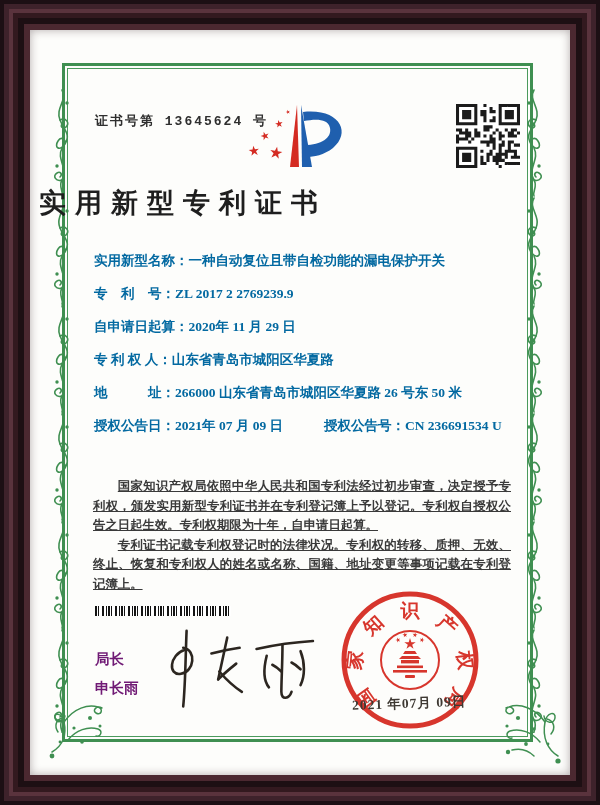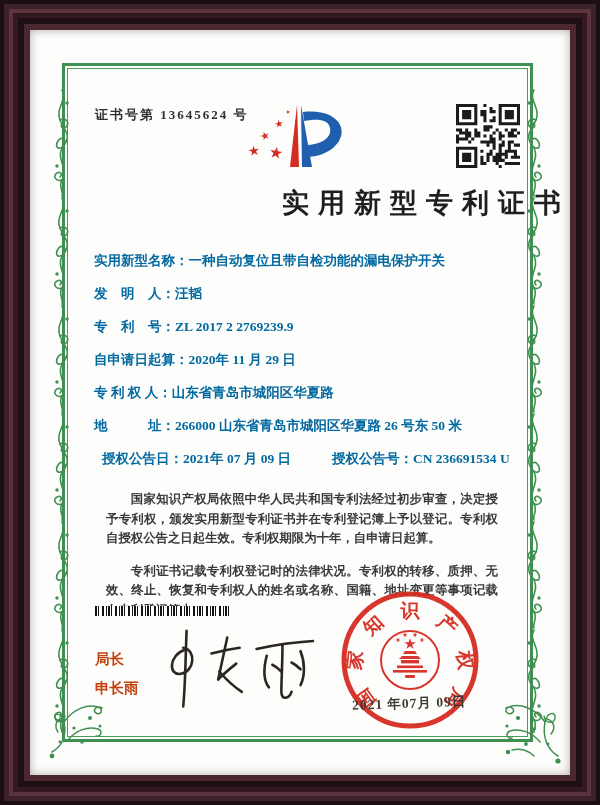--- a/index.html
+++ b/index.html
@@ -17,43 +17,43 @@
     box-shadow: inset 0 0 10px rgba(40,20,25,.35);
   }
   .green-border{
     position:absolute;left:32px;top:33px;width:465px;height:673px;
     border:3px solid #3f8f51;
   }
   .green-border .inner{
     position:absolute;left:2px;top:2px;right:2px;bottom:2px;
     border:1px solid #4a9a5c;
   }
-  .cert-no{position:absolute;left:65px;top:76px;font-size:13px;letter-spacing:2px;color:#2f2f2f;font-weight:600;}
+  .cert-no{position:absolute;left:65px;top:82px;font-size:13px;letter-spacing:2px;color:#2f2f2f;font-weight:600;font-family:Liberation Mono, monospace;}
   .logo{position:absolute;left:212px;top:70px;}
   .qr{position:absolute;left:426px;top:74px;}
   .title{
-    position:absolute;left:0;top:155px;width:100%;text-align:right;
+    position:absolute;left:0;top:155px;width:100%;text-align:left;
     font-size:27px;font-weight:700;color:#1e1e1e;letter-spacing:9px;text-indent:9px;
   }
   .fields{position:absolute;left:64px;top:221px;width:420px;font-size:13.5px;color:#0369a1;font-weight:600;}
   .fields .row{margin-bottom:13px;line-height:20px;white-space:nowrap;}
-  .fields .pair-left{display:inline-block;width:230px;margin-left:8px;}
+  .fields .pair-left{display:inline-block;width:230px;}
   .paras{
     position:absolute;left:63px;top:447px;width:418px;
     font-size:12.4px;line-height:19.6px;color:#3a3a3a;font-weight:600;
     text-align:justify;
   }
-  .paras p{margin:13px;text-indent:2em;}
+  .paras p{margin:0;text-indent:2em;text-decoration:underline;}
   .barcode{
     position:absolute;left:65px;top:576px;width:136px;height:10px;
     background:repeating-linear-gradient(90deg,
       #141414 0 2px,#fff 2px 3px,#141414 3px 4px,#fff 4px 7px,
       #141414 7px 9px,#fff 9px 11px,#141414 11px 12px,#fff 12px 13px);
   }
-  .director{position:absolute;left:65px;top:615px;font-size:14.5px;line-height:29px;color:#c2410c;font-weight:600;}
+  .director{position:absolute;left:65px;top:615px;font-size:14.5px;line-height:29px;color:#701a75;font-weight:600;}
   .signature{position:absolute;left:118px;top:593px;}
   .seal{position:absolute;left:305px;top:555px;}
   .seal-char{fill:#d5281e;font-size:19px;font-weight:700;text-anchor:middle;font-family:"Liberation Serif","DejaVu Serif",serif;}
   .seal-date{
     position:absolute;left:322px;top:664px;width:160px;
     font-size:13.5px;letter-spacing:1px;color:#3e3933;font-weight:600;
     transform:rotate(-2deg);
   }
   .vine{position:absolute;}
   .vine.left{left:22px;top:58px;}
@@ -159,23 +159,20 @@
     <svg class="qr" id="qr-svg" width="64" height="64" viewBox="0 0 63 63">
       <rect x="0" y="0" width="63" height="63" fill="#ffffff"></rect>
       <path id="qr-path" fill="#1b1b1b" d="M27 0h3v3h-3zM33 3h3v3h-3zM24 6h3v3h-3zM27 6h3v3h-3zM33 6h3v3h-3zM36 6h3v3h-3zM24 9h3v3h-3zM27 9h3v3h-3zM27 12h3v3h-3zM36 12h3v3h-3zM27 15h3v3h-3zM33 15h3v3h-3zM36 15h3v3h-3zM27 21h3v3h-3zM30 21h3v3h-3zM33 21h3v3h-3zM0 24h3v3h-3zM3 24h3v3h-3zM9 24h3v3h-3zM18 24h3v3h-3zM27 24h3v3h-3zM30 24h3v3h-3zM39 24h3v3h-3zM48 24h3v3h-3zM54 24h3v3h-3zM57 24h3v3h-3zM3 27h3v3h-3zM6 27h3v3h-3zM9 27h3v3h-3zM12 27h3v3h-3zM18 27h3v3h-3zM21 27h3v3h-3zM36 27h3v3h-3zM42 27h3v3h-3zM51 27h3v3h-3zM54 27h3v3h-3zM60 27h3v3h-3zM0 30h3v3h-3zM9 30h3v3h-3zM12 30h3v3h-3zM18 30h3v3h-3zM21 30h3v3h-3zM27 30h3v3h-3zM33 30h3v3h-3zM42 30h3v3h-3zM45 30h3v3h-3zM51 30h3v3h-3zM54 30h3v3h-3zM57 30h3v3h-3zM0 33h3v3h-3zM3 33h3v3h-3zM6 33h3v3h-3zM9 33h3v3h-3zM15 33h3v3h-3zM33 33h3v3h-3zM36 33h3v3h-3zM42 33h3v3h-3zM0 36h3v3h-3zM12 36h3v3h-3zM24 36h3v3h-3zM27 36h3v3h-3zM30 36h3v3h-3zM33 36h3v3h-3zM36 36h3v3h-3zM45 36h3v3h-3zM51 36h3v3h-3zM54 36h3v3h-3zM30 39h3v3h-3zM36 39h3v3h-3zM42 39h3v3h-3zM45 39h3v3h-3zM51 39h3v3h-3zM57 39h3v3h-3zM60 39h3v3h-3zM36 42h3v3h-3zM42 42h3v3h-3zM51 42h3v3h-3zM24 45h3v3h-3zM33 45h3v3h-3zM42 45h3v3h-3zM48 45h3v3h-3zM51 45h3v3h-3zM54 45h3v3h-3zM57 45h3v3h-3zM30 48h3v3h-3zM33 48h3v3h-3zM39 48h3v3h-3zM42 48h3v3h-3zM45 48h3v3h-3zM48 48h3v3h-3zM57 48h3v3h-3zM24 51h3v3h-3zM30 51h3v3h-3zM36 51h3v3h-3zM39 51h3v3h-3zM42 51h3v3h-3zM48 51h3v3h-3zM54 51h3v3h-3zM57 51h3v3h-3zM60 51h3v3h-3zM24 54h3v3h-3zM30 54h3v3h-3zM36 54h3v3h-3zM39 54h3v3h-3zM42 54h3v3h-3zM45 54h3v3h-3zM24 57h3v3h-3zM27 57h3v3h-3zM39 57h3v3h-3zM48 57h3v3h-3zM51 57h3v3h-3zM54 57h3v3h-3zM57 57h3v3h-3zM60 57h3v3h-3zM42 60h3v3h-3zM0 0h3v3h-3zM0 18h3v3h-3zM3 0h3v3h-3zM3 18h3v3h-3zM6 0h3v3h-3zM6 18h3v3h-3zM9 0h3v3h-3zM9 18h3v3h-3zM12 0h3v3h-3zM12 18h3v3h-3zM15 0h3v3h-3zM15 18h3v3h-3zM18 0h3v3h-3zM18 18h3v3h-3zM0 3h3v3h-3zM18 3h3v3h-3zM0 6h3v3h-3zM18 6h3v3h-3zM0 9h3v3h-3zM18 9h3v3h-3zM0 12h3v3h-3zM18 12h3v3h-3zM0 15h3v3h-3zM18 15h3v3h-3zM6 6h3v3h-3zM9 6h3v3h-3zM12 6h3v3h-3zM6 9h3v3h-3zM9 9h3v3h-3zM12 9h3v3h-3zM6 12h3v3h-3zM9 12h3v3h-3zM12 12h3v3h-3zM42 0h3v3h-3zM42 18h3v3h-3zM45 0h3v3h-3zM45 18h3v3h-3zM48 0h3v3h-3zM48 18h3v3h-3zM51 0h3v3h-3zM51 18h3v3h-3zM54 0h3v3h-3zM54 18h3v3h-3zM57 0h3v3h-3zM57 18h3v3h-3zM60 0h3v3h-3zM60 18h3v3h-3zM42 3h3v3h-3zM60 3h3v3h-3zM42 6h3v3h-3zM60 6h3v3h-3zM42 9h3v3h-3zM60 9h3v3h-3zM42 12h3v3h-3zM60 12h3v3h-3zM42 15h3v3h-3zM60 15h3v3h-3zM48 6h3v3h-3zM51 6h3v3h-3zM54 6h3v3h-3zM48 9h3v3h-3zM51 9h3v3h-3zM54 9h3v3h-3zM48 12h3v3h-3zM51 12h3v3h-3zM54 12h3v3h-3zM0 42h3v3h-3zM0 60h3v3h-3zM3 42h3v3h-3zM3 60h3v3h-3zM6 42h3v3h-3zM6 60h3v3h-3zM9 42h3v3h-3zM9 60h3v3h-3zM12 42h3v3h-3zM12 60h3v3h-3zM15 42h3v3h-3zM15 60h3v3h-3zM18 42h3v3h-3zM18 60h3v3h-3zM0 45h3v3h-3zM18 45h3v3h-3zM0 48h3v3h-3zM18 48h3v3h-3zM0 51h3v3h-3zM18 51h3v3h-3zM0 54h3v3h-3zM18 54h3v3h-3zM0 57h3v3h-3zM18 57h3v3h-3zM6 48h3v3h-3zM9 48h3v3h-3zM12 48h3v3h-3zM6 51h3v3h-3zM9 51h3v3h-3zM12 51h3v3h-3zM6 54h3v3h-3zM9 54h3v3h-3zM12 54h3v3h-3z"></path>
     </svg>
 
     <div class="title">实用新型专利证书</div>
 
     <div class="fields">
       <div class="row">
         <span>实用新型名称：</span><span>一种自动复位且带自检功能的漏电保护开关</span>
-      </div>
-      <div class="row">
-        <span>发　明　人：</span><span>汪韬</span>
       </div>
       <div class="row">
         <span>专　利　号：</span><span>ZL 2017 2 2769239.9</span>
       </div>
       <div class="row">
         <span>自申请日起算：</span><span>2020年 11 月 29 日</span>
       </div>
       <div class="row">
         <span>专 利 权 人：</span><span>山东省青岛市城阳区华夏路</span>
       </div>

